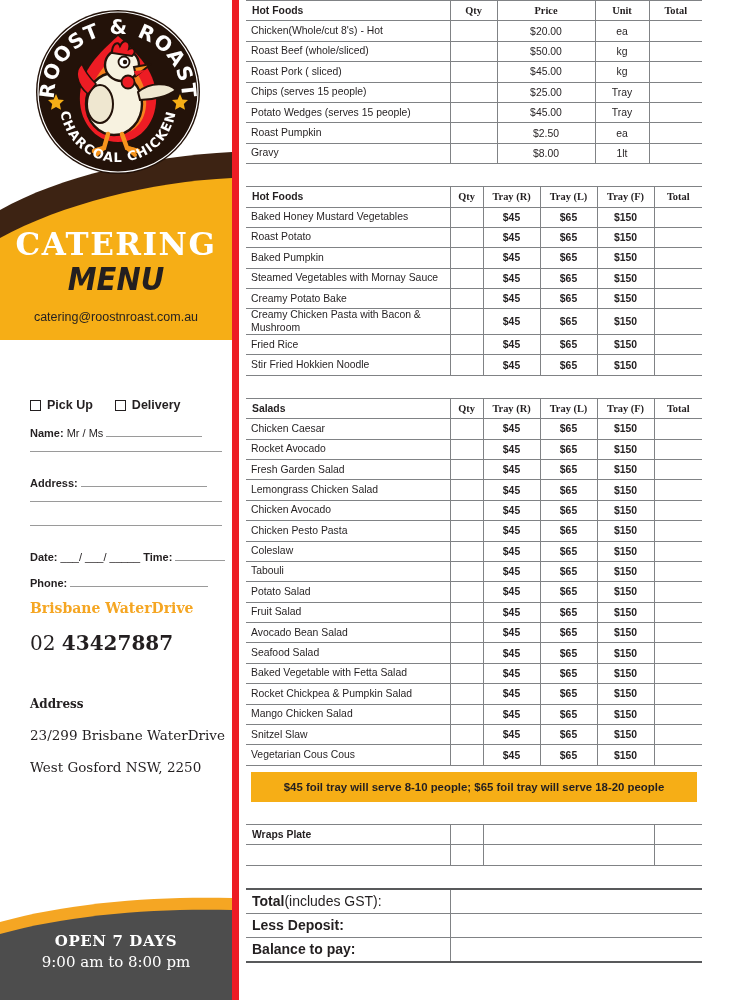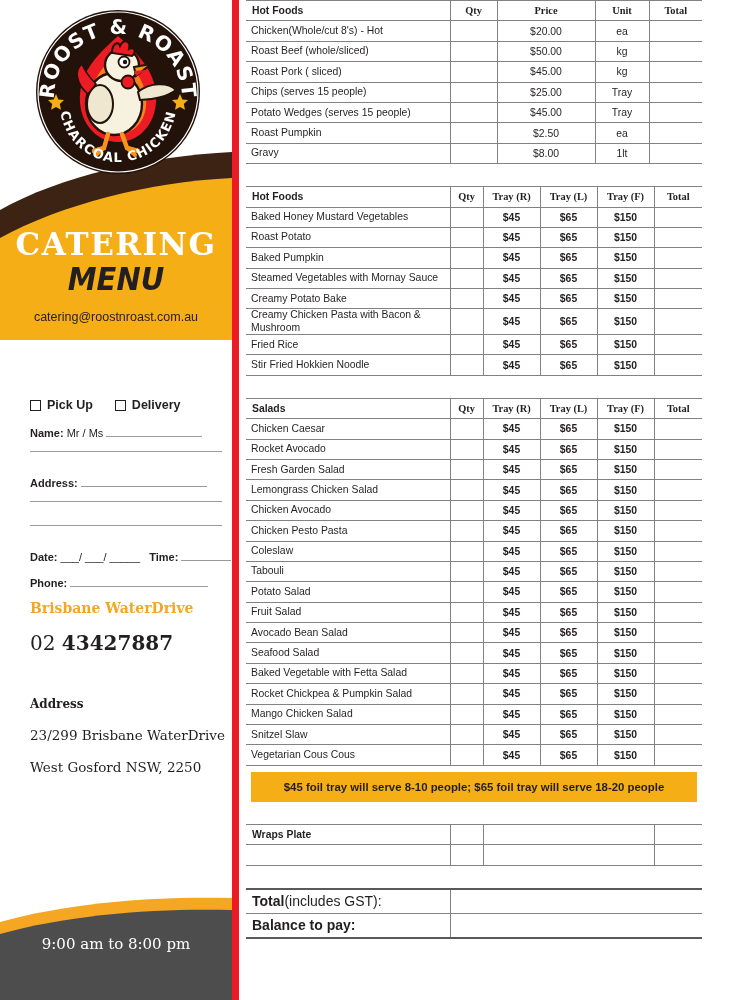--- a/index.html
+++ b/index.html
@@ -365,21 +365,21 @@
     <div class="field-line">
       <span class="lbl">Address:</span>
       <span class="rule" style="width:126px"></span>
     </div>
     <span class="rule-full"></span>
     <span class="rule-full"></span>
 
     <div class="field-line">
       <span class="lbl">Date:</span>
       <span class="val">___/ ___/ _____</span>
-      <span class="lbl" style="margin-left:6px">Time:</span>
+      <span class="lbl" style="">Time:</span>
       <span class="rule" style="width:50px"></span>
     </div>
 
     <div class="field-line">
       <span class="lbl">Phone:</span>
       <span class="rule" style="width:138px"></span>
     </div>
   </div>
 
   <div id="contact">
@@ -393,20 +393,21 @@
     <div class="addr-line">West Gosford NSW, 2250</div>
   </div>
 
   <div id="hours-band">
     <svg viewBox="0 0 232 112" preserveAspectRatio="none" aria-hidden="true">
       <path d="M0,34 C70,14 160,8 232,10 L232,112 L0,112 Z" fill="#f5a623"></path>
       <path d="M0,46 C70,26 160,20 232,22 L232,112 L0,112 Z" fill="#4d4d4d"></path>
     </svg>
   </div>
   <div class="hours-text">
+    <div class="hours-title">OPEN 7 DAYS</div>
     <div class="hours-sub">9:00 am to 8:00 pm</div>
   </div>
 </div>
 
 <div id="red-rail"></div>
 
 <div id="content">
 
   <table class="menu">
     <colgroup>
@@ -757,18 +758,22 @@
         <col style="width:252px">
       </colgroup>
     <tbody>
       <tr>
         <td class="tot-label">
           <span>Total</span><span class="light">(includes GST):</span>
         </td>
         <td class="tot-blank"></td>
       </tr>
       <tr>
+        <td class="tot-label">Less Deposit:</td>
+        <td class="tot-blank"></td>
+      </tr>
+      <tr>
         <td class="tot-label">Balance to pay:</td>
         <td class="tot-blank"></td>
       </tr>
     </tbody>
   </table>
 </div>
 
 </body></html>

